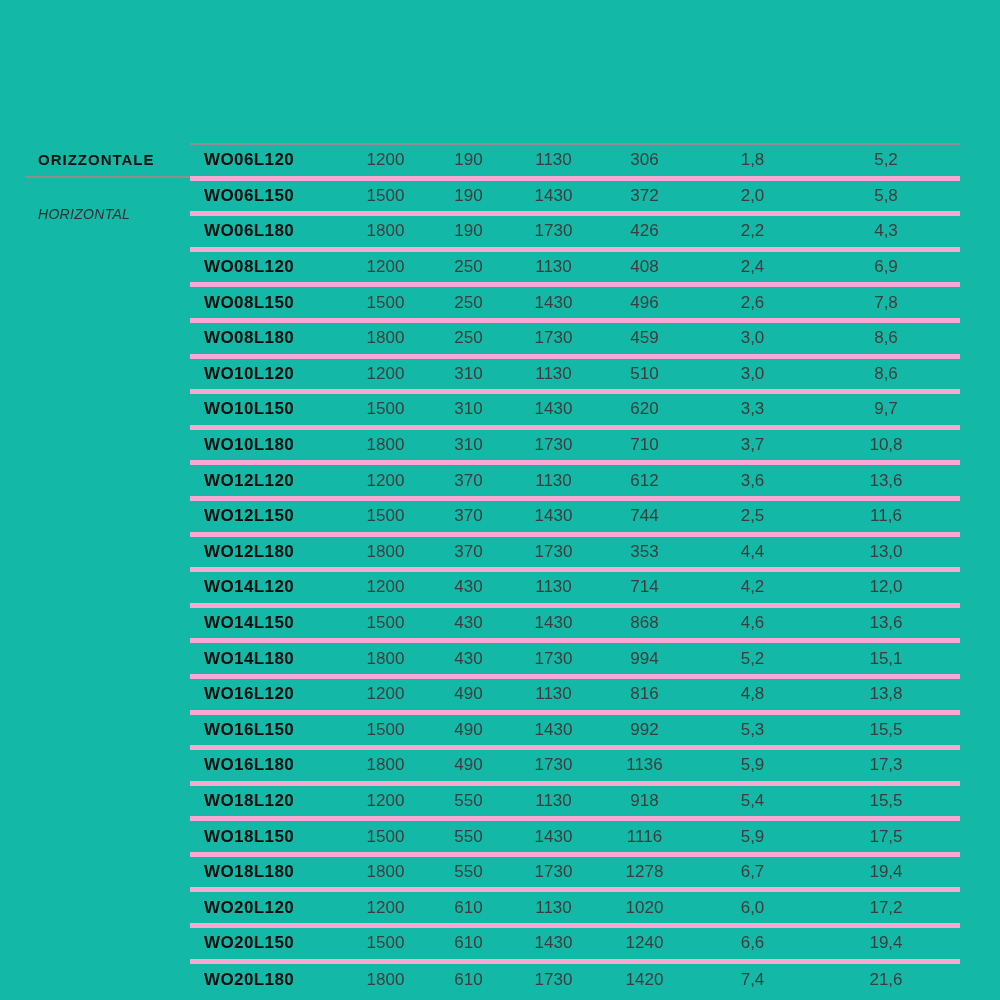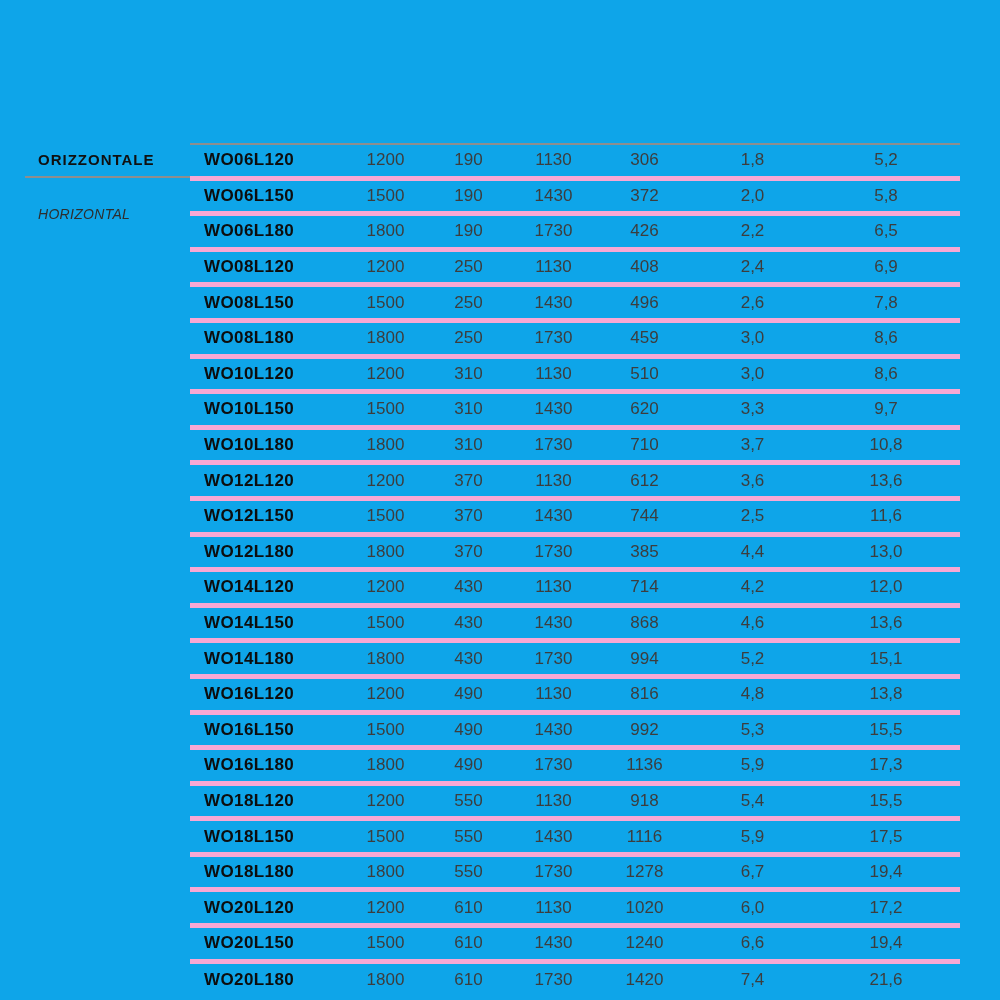--- a/index.html
+++ b/index.html
@@ -3,21 +3,21 @@
 <meta charset="utf-8">
 <style>
   * { margin: 0; padding: 0; box-sizing: content-box; }
   html, body { width: 1000px; height: 1000px; background: #ffffff; }
   body { font-family: "Liberation Sans", "DejaVu Sans", sans-serif; }
 
   .sheet {
     position: relative;
     width: 1000px;
     height: 1000px;
-    background: #0ea5e9;
+    background: #14b8a6;
     overflow: hidden;
   }
 
   .label-it {
     position: absolute;
     left: 38px;
     top: 151px;
     font-size: 15px;
     font-weight: bold;
     letter-spacing: 1px;
@@ -101,21 +101,21 @@
         <div class="cell num">2,0</div>
         <div class="cell num">5,8</div>
       </div>
       <div class="row">
         <div class="cell model">WO06L180</div>
         <div class="cell num">1800</div>
         <div class="cell num">190</div>
         <div class="cell num">1730</div>
         <div class="cell num">426</div>
         <div class="cell num">2,2</div>
-        <div class="cell num">6,5</div>
+        <div class="cell num">4,3</div>
       </div>
       <div class="row">
         <div class="cell model">WO08L120</div>
         <div class="cell num">1200</div>
         <div class="cell num">250</div>
         <div class="cell num">1130</div>
         <div class="cell num">408</div>
         <div class="cell num">2,4</div>
         <div class="cell num">6,9</div>
       </div>
@@ -180,21 +180,21 @@
         <div class="cell num">1430</div>
         <div class="cell num">744</div>
         <div class="cell num">2,5</div>
         <div class="cell num">11,6</div>
       </div>
       <div class="row">
         <div class="cell model">WO12L180</div>
         <div class="cell num">1800</div>
         <div class="cell num">370</div>
         <div class="cell num">1730</div>
-        <div class="cell num">385</div>
+        <div class="cell num">353</div>
         <div class="cell num">4,4</div>
         <div class="cell num">13,0</div>
       </div>
       <div class="row">
         <div class="cell model">WO14L120</div>
         <div class="cell num">1200</div>
         <div class="cell num">430</div>
         <div class="cell num">1130</div>
         <div class="cell num">714</div>
         <div class="cell num">4,2</div>

